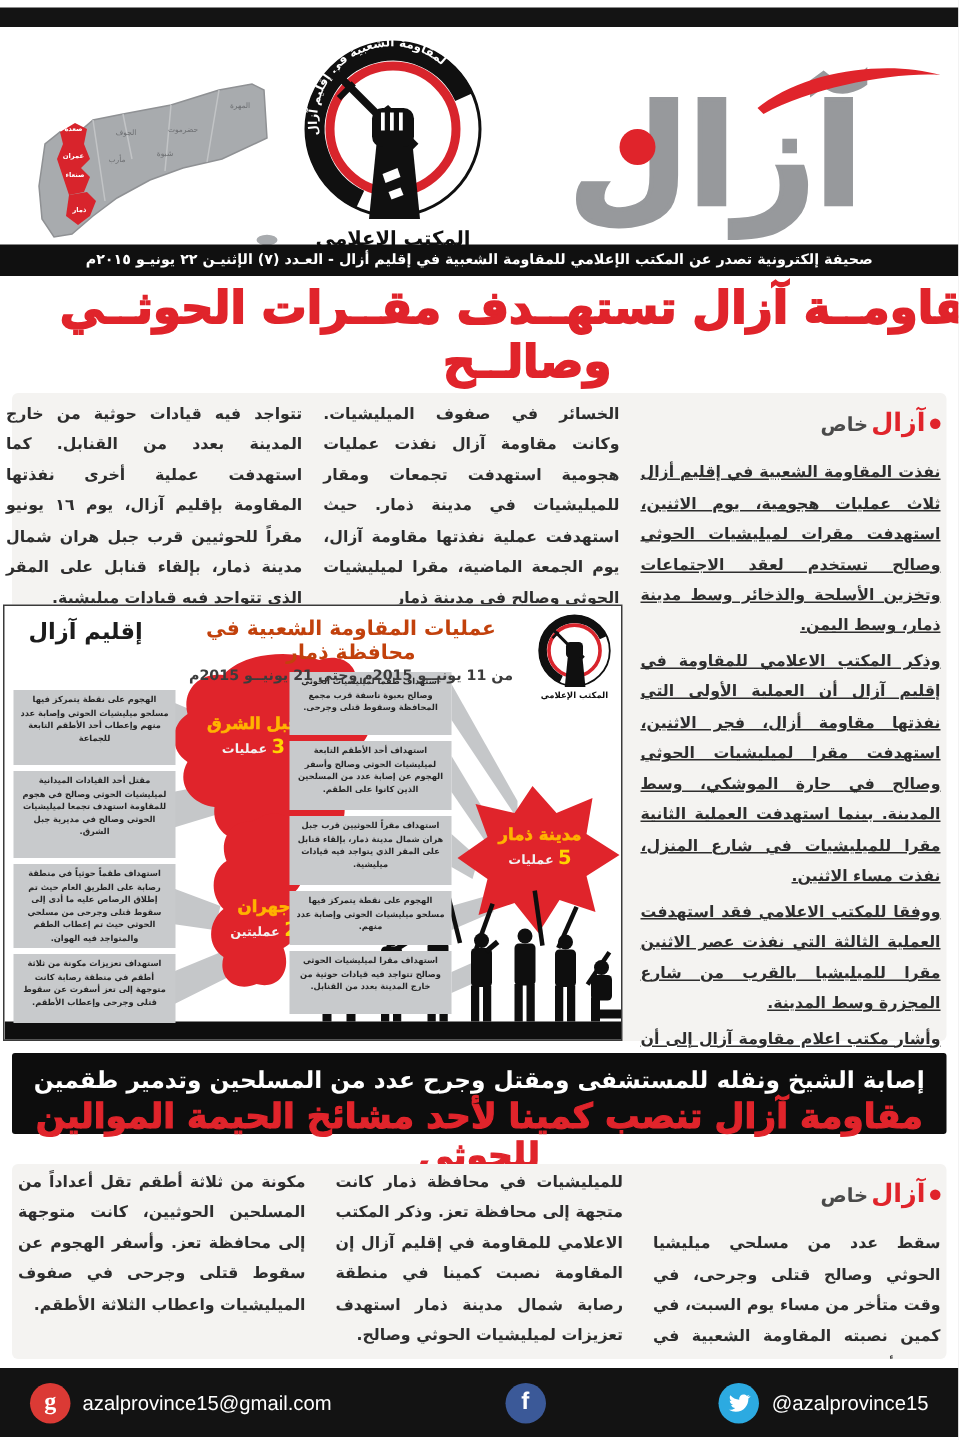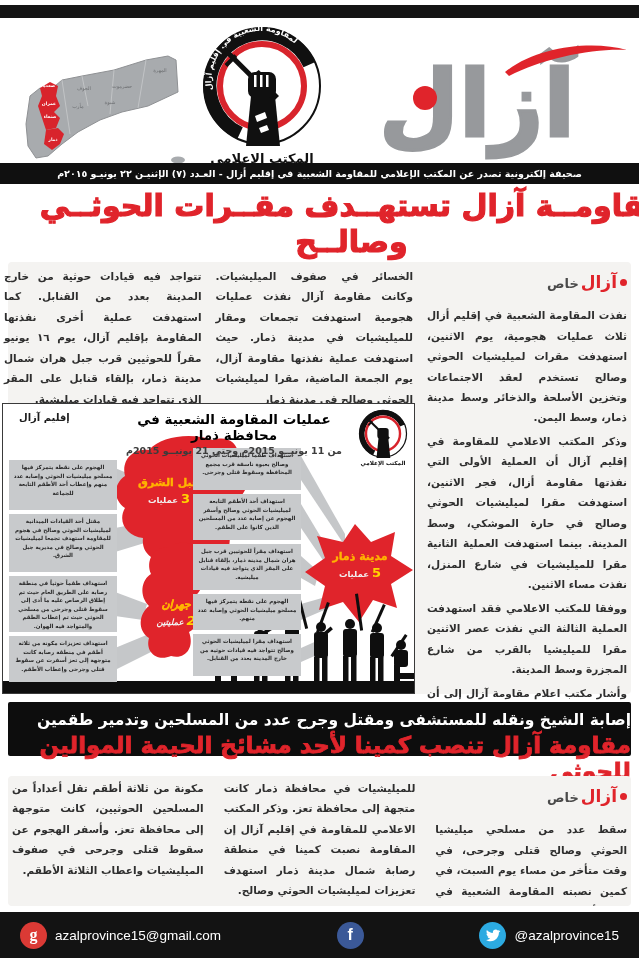--- a/index.html
+++ b/index.html
@@ -19,48 +19,48 @@
            font-size:9.5px;font-weight:bold;line-height:21px;text-align:center;direction:rtl;letter-spacing:.5px;}
   
   .headline{position:absolute;top:188px;left:0;width:639px;text-align:center;color:#e0242b;direction:rtl;margin-left:32px;}
   .headline .l1{font-size:30px;font-weight:bold;line-height:36px;-webkit-text-stroke:1.2px #e0242b;}
   .headline .l2{font-size:27px;font-weight:bold;line-height:33px;-webkit-text-stroke:1.2px #e0242b;}
   
   .main{position:absolute;top:262px;left:8px;width:623px;height:432px;display:flex;direction:rtl;
         gap:10px;background:#f4f3f1;border-radius:4px;}
   .bodytext{font-size:10.5px;font-weight:bold;color:#2e2e2e;line-height:1.95;text-align:justify;direction:rtl;}
   .col-right{width:200px;flex:0 0 200px;padding:2px 4px 0 2px;}
-  .col-right p{margin:0 0 3px;}
+  .col-right p{margin:0 0 3px;text-decoration:underline;}
   .tag{display:flex;align-items:baseline;direction:rtl;margin:2px 0 6px;}
   .tag-dot{width:7px;height:7px;border-radius:50%;background:#e0242b;margin-left:3px;align-self:center;}
   .tag-brand{color:#e0242b;font-size:17px;font-weight:bold;}
   .tag-label{color:#4a4a4a;font-size:13px;font-weight:bold;margin-right:2px;}
   .left-area{flex:1;display:flex;flex-direction:column;}
   .intro-cols{display:flex;direction:rtl;gap:14px;height:138px;overflow:hidden;padding:4px 2px 0 2px;}
   .intro-cols>div{flex:1;}
   
   .infographic{position:relative;width:411px;height:290px;background:#fff;border:1px solid #3a3a3a;overflow:hidden;}
   .info-svg{position:absolute;left:0;top:0;width:411px;height:290px;}
   .info-title-wrap{position:absolute;right:58px;top:7px;width:244px;text-align:center;direction:rtl;z-index:3;}
-  .info-title{font-size:13.5px;font-weight:bold;color:#000000;}
+  .info-title{font-size:13.5px;font-weight:bold;color:#c2410c;}
   .info-subtitle{font-size:9.5px;font-weight:bold;color:#3c3c3c;margin-top:2px;}
   .info-kicker{position:absolute;left:16px;top:8px;text-align:center;direction:rtl;z-index:3;}
-  .info-kicker .k1{font-size:10px;font-weight:bold;color:#1c1c1c;}
+  .info-kicker .k1{font-size:15px;font-weight:bold;color:#1c1c1c;}
   .info-kicker .k2{font-size:31px;font-weight:bold;color:#e0242b;line-height:.95;-webkit-text-stroke:1px #e0242b;}
   .logo-sm{position:absolute;right:4px;top:3px;width:54px;height:60px;z-index:3;}
   .callout{position:absolute;width:108px;background:#c8cacc;color:#272727;font-size:5.5px;font-weight:bold;
            line-height:1.55;text-align:center;direction:rtl;padding:3px 4px;box-sizing:border-box;
            overflow:hidden;z-index:2;}
   .region-label{position:absolute;z-index:2;text-align:center;direction:rtl;line-height:1.3;}
   .region-name{color:#ffb400;font-size:11px;font-weight:bold;-webkit-text-stroke:.4px #ffb400;}
   .region-count{color:#f2f2f2;font-size:8.5px;font-weight:bold;}
   .region-count .num{color:#ffd400;font-size:13px;}
   
   .banner{position:absolute;top:702px;left:8px;width:623px;height:54px;background:#0d0d0d;color:#fff;
-          direction:rtl;border-radius:2px;}
+          text-align:center;direction:rtl;border-radius:2px;}
   .banner .b1{font-size:15.5px;font-weight:bold;padding-top:9px;}
   .banner .b2{font-size:23px;font-weight:bold;color:#e0242b;margin-top:3px;-webkit-text-stroke:.8px #e0242b;}
   
   .story2{position:absolute;top:776px;left:8px;width:623px;height:130px;display:flex;direction:rtl;gap:12px;
           background:#f4f3f1;border-radius:4px;padding-top:2px;box-sizing:border-box;}
   .story2 .s2col{flex:1;overflow:hidden;padding:0 4px;}
   
   .footer{position:absolute;left:0;bottom:2px;width:639px;height:46px;background:#131313;display:flex;
           align-items:center;justify-content:space-between;padding:0 20px;box-sizing:border-box;
           font-family:"Liberation Sans",sans-serif;direction:ltr;}
@@ -261,21 +261,21 @@
         </div>
 
         <div class="region-label" style="left:120px;top:72px;width:92px;">
           <div class="region-name">جبل الشرق</div>
           <div class="region-count"><span class="num">3</span> <span>عمليات</span></div>
         </div>
         <div class="region-label" style="left:316px;top:146px;width:82px;">
           <div class="region-name">مدينة ذمار</div>
           <div class="region-count"><span class="num">5</span> <span>عمليات</span></div>
         </div>
-        <div class="region-label" style="left:136px;top:194px;width:74px;font-style:italic;">
+        <div class="region-label" style="left:136px;top:194px;width:74px;">
           <div class="region-name">جهران</div>
           <div class="region-count"><span class="num">2</span> <span>عمليتين</span></div>
         </div>
 
         <div class="callout" style="left:6px;top:56px;height:50px;">الهجوم على نقطة يتمركز فيها مسلحو ميليشيات الحوثي وإصابة عدد منهم وإعطاب أحد الأطقم التابعة للجماعة</div>
         <div class="callout" style="left:6px;top:110px;height:58px;">مقتل أحد القيادات الميدانية لميليشيات الحوثي وصالح في هجوم للمقاومة استهدف تجمعا لميليشيات الحوثي وصالح في مديرية جبل الشرق.</div>
         <div class="callout" style="left:6px;top:172px;height:56px;">استهداف طقماً حوثياً في منطقة رصابة على الطريق العام حيث تم إطلاق الرصاص عليه ما أدى إلى سقوط قتلى وجرحى من مسلحي الحوثي حيث تم إعطاب الطقم والمتواجد فيه الهوان.</div>
         <div class="callout" style="left:6px;top:232px;height:46px;">استهداف تعزيزات مكونة من ثلاثة أطقم في منطقة رصابة كانت متوجهة إلى تعز أسفرت عن سقوط قتلى وجرحى وإعطاب الأطقم.</div>
 
         <div class="callout" style="left:190px;top:44px;height:42px;">استهداف طقما لميليشيات الحوثي وصالح بعبوة ناسفة قرب مجمع المحافظة وسقوط قتلى وجرحى.</div>

